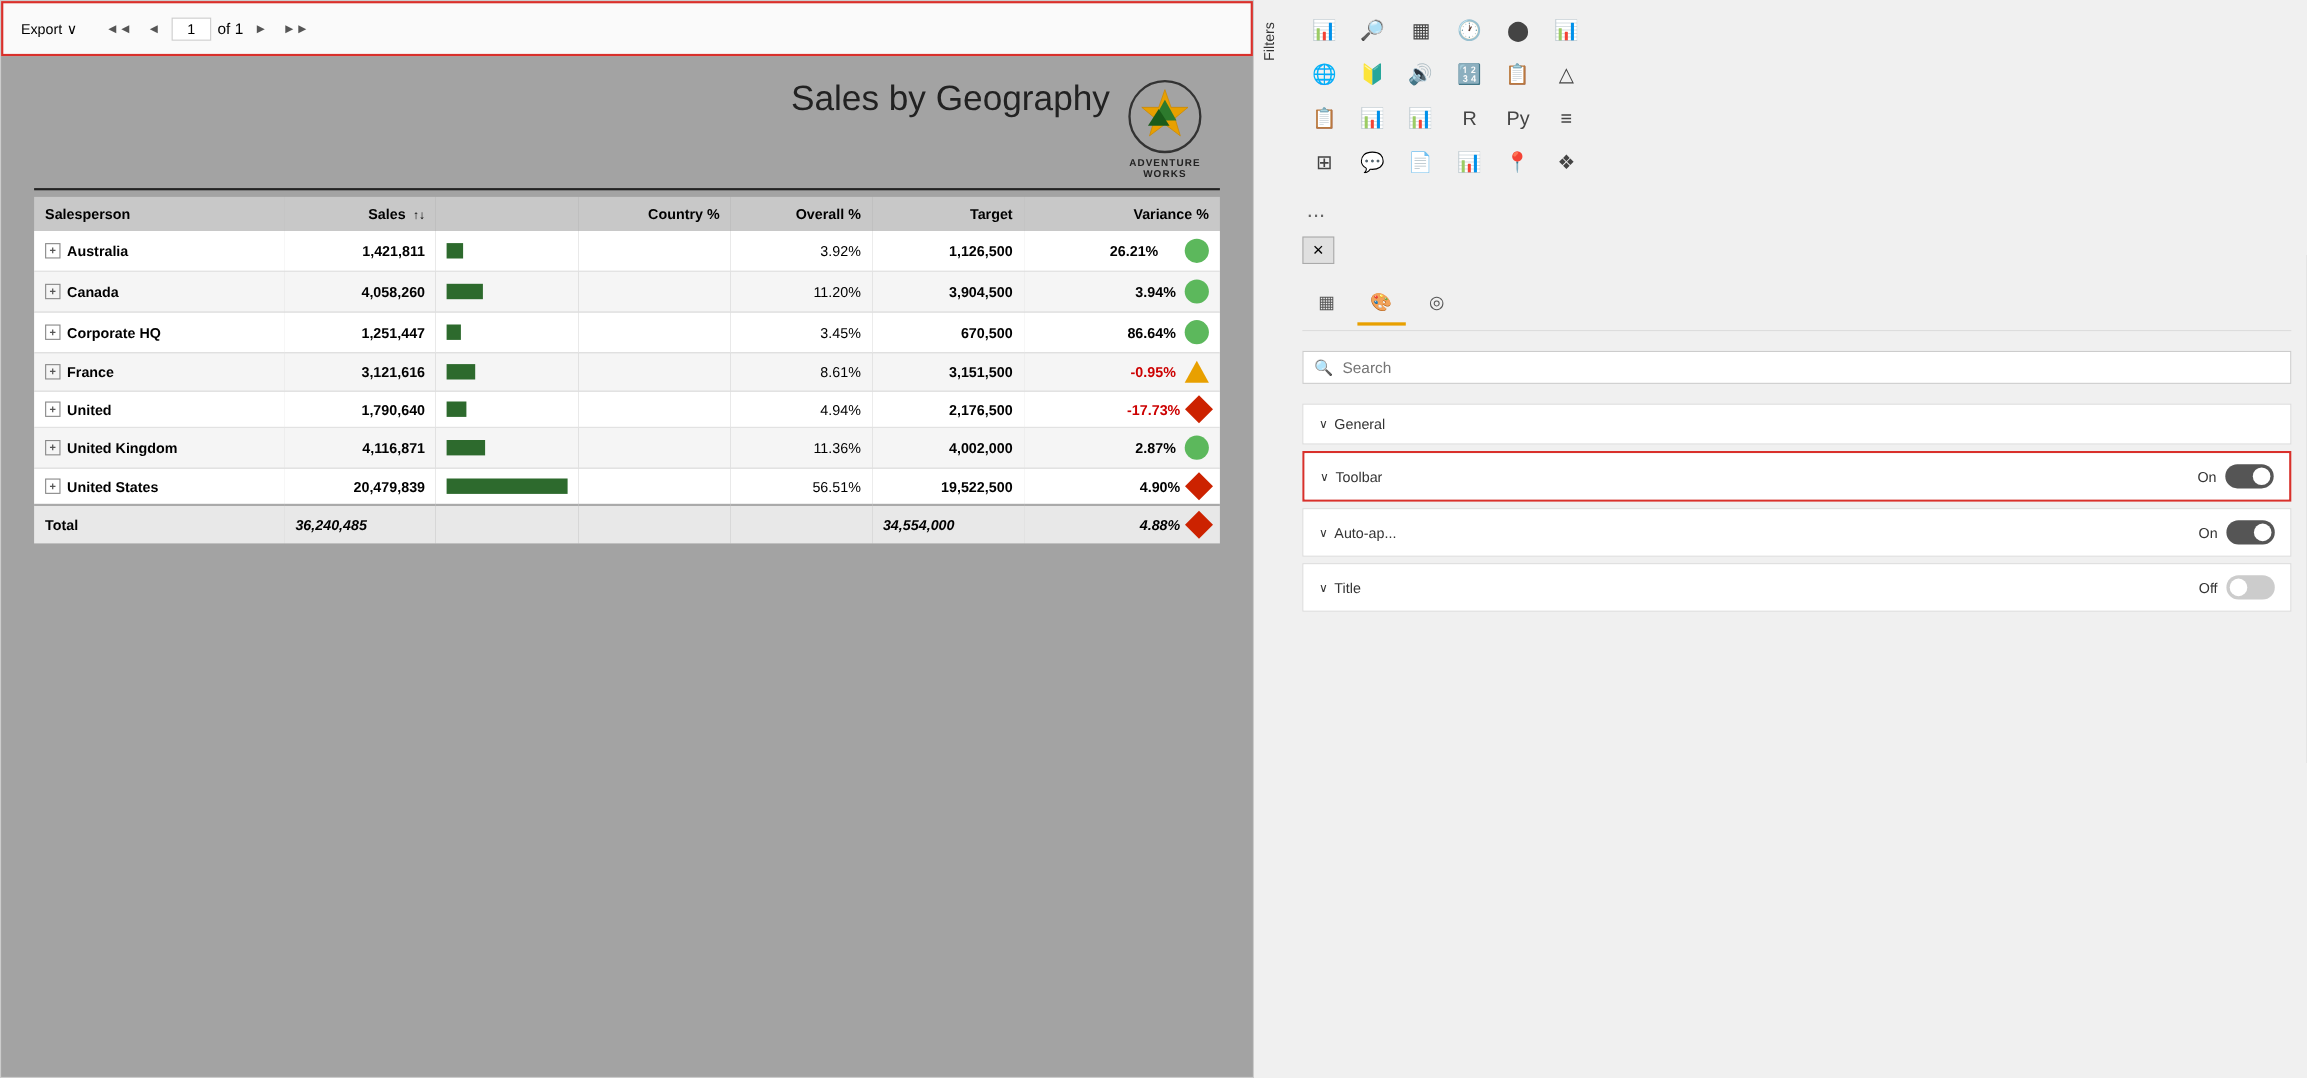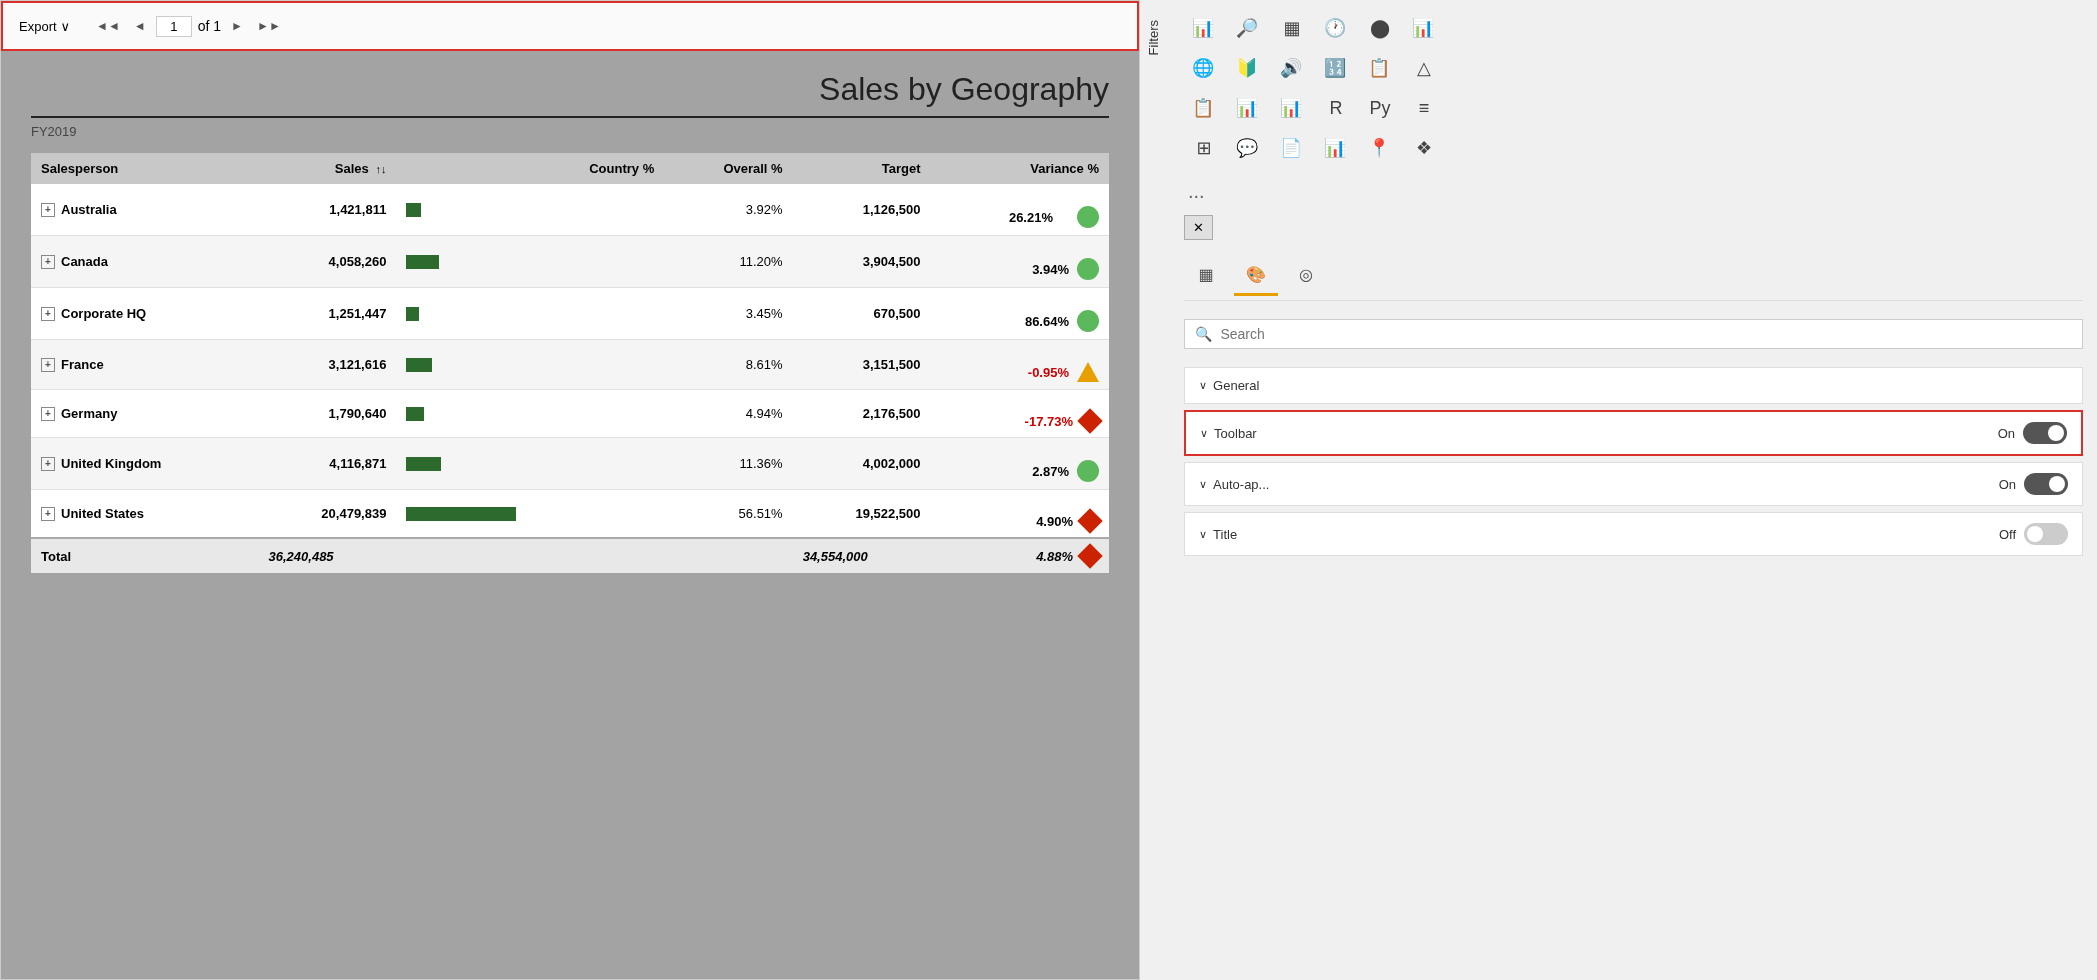--- a/index.html
+++ b/index.html
@@ -139,21 +139,20 @@
     }
     .data-table tbody tr:nth-child(odd) {
       background: #fff;
     }
     .data-table tbody td {
       padding: 7px 10px;
       vertical-align: middle;
     }
     .data-table tbody td.right {
       text-align: right;
-      margin-top: 15px;
     }
     .data-table tfoot tr {
       background: #e8e8e8;
       border-top: 2px solid #aaa;
     }
     .data-table tfoot td {
       padding: 8px 10px;
       font-weight: bold;
       font-size: 13px;
     }
@@ -436,23 +435,37 @@
     </div>
   </div>
 
   <div class="report-content">
 
     <div class="report-header">
       <div>
         <h1 class="report-title">Sales by Geography</h1>
       </div>
 
-    </div>
-
-    <div class="report-fy">FY2019</div>
+      <div class="logo-container">
+        <svg class="logo-circle" viewBox="0 0 100 100">
+
+          <circle cx="50" cy="50" r="46" fill="none" stroke="#333" stroke-width="3"></circle>
+
+          <polygon points="50,15 58,38 80,38 63,52 70,75 50,60 30,75 37,52 20,38 42,38" fill="#e8a000" stroke="#cc8800" stroke-width="1"></polygon>
+
+          <polygon points="50,28 65,55 35,55" fill="#2d7a2d"></polygon>
+          <polygon points="42,40 56,62 28,62" fill="#1a5c1a"></polygon>
+        </svg>
+        <div class="logo-text">
+          <div>ADVENTURE</div>
+          <div>WORKS</div>
+        </div>
+      </div>
+    </div>
+
 
     <table class="data-table">
       <thead>
         <tr>
           <th>Salesperson</th>
           <th class="right" style="cursor:pointer;">Sales <span class="sort-icon">↑↓</span></th>
           <th class="bar-cell"></th>
           <th class="right">Country %</th>
           <th class="right">Overall %</th>
           <th class="right">Target</th>
@@ -541,21 +554,21 @@
             <td class="right"><strong>3,151,500</strong></td>
             <td class="right" style="display: flex; align-items: center; justify-content: flex-end; gap: 8px;">
               <strong class="variance-negative">-0.95%</strong>
               <span class="indicator-triangle"></span>
             </td>
           </tr>
           <tr>
             <td>
               <div class="row-label">
                 <span class="expand-icon">+</span>
-                <strong>Germany</strong>
+                <strong>United</strong>
               </div>
             </td>
             <td class="right"><strong>1,790,640</strong></td>
             <td class="bar-cell">
               <div class="bar-container">
                 <span class="bar" style="width:18px"></span>
               </div>
             </td>
             <td class="right"></td>
             <td class="right">4.94%</td>

